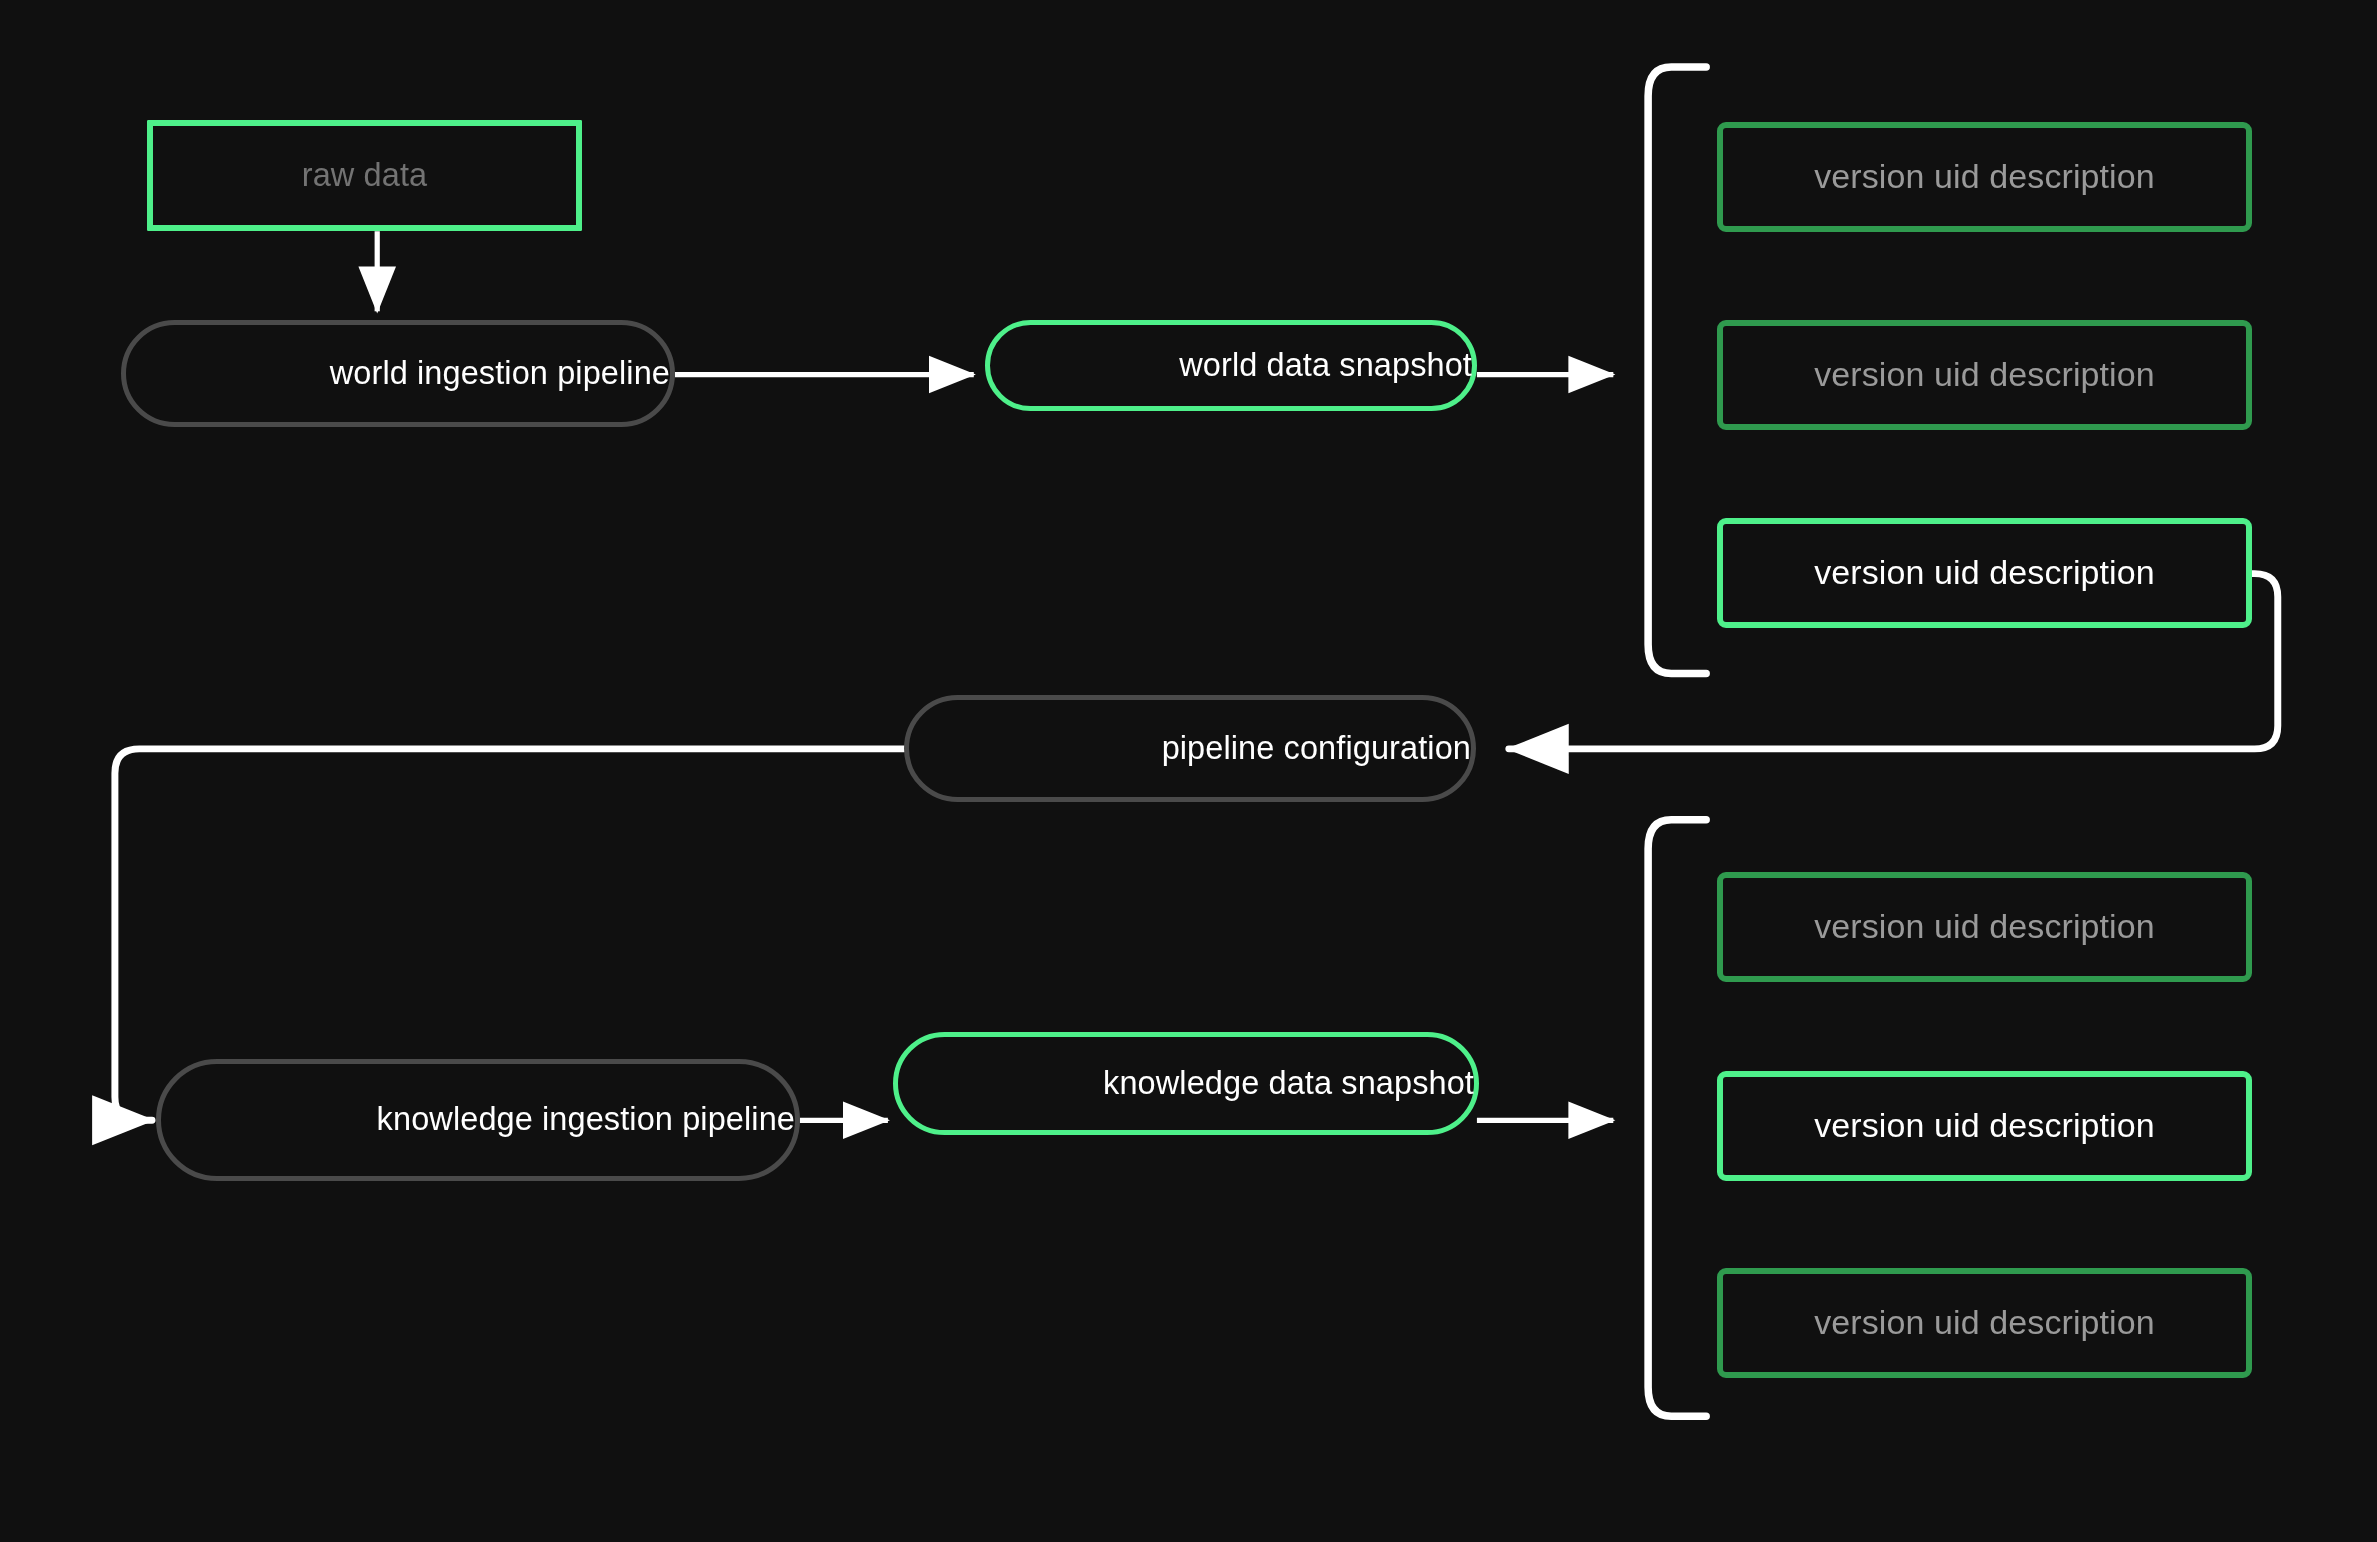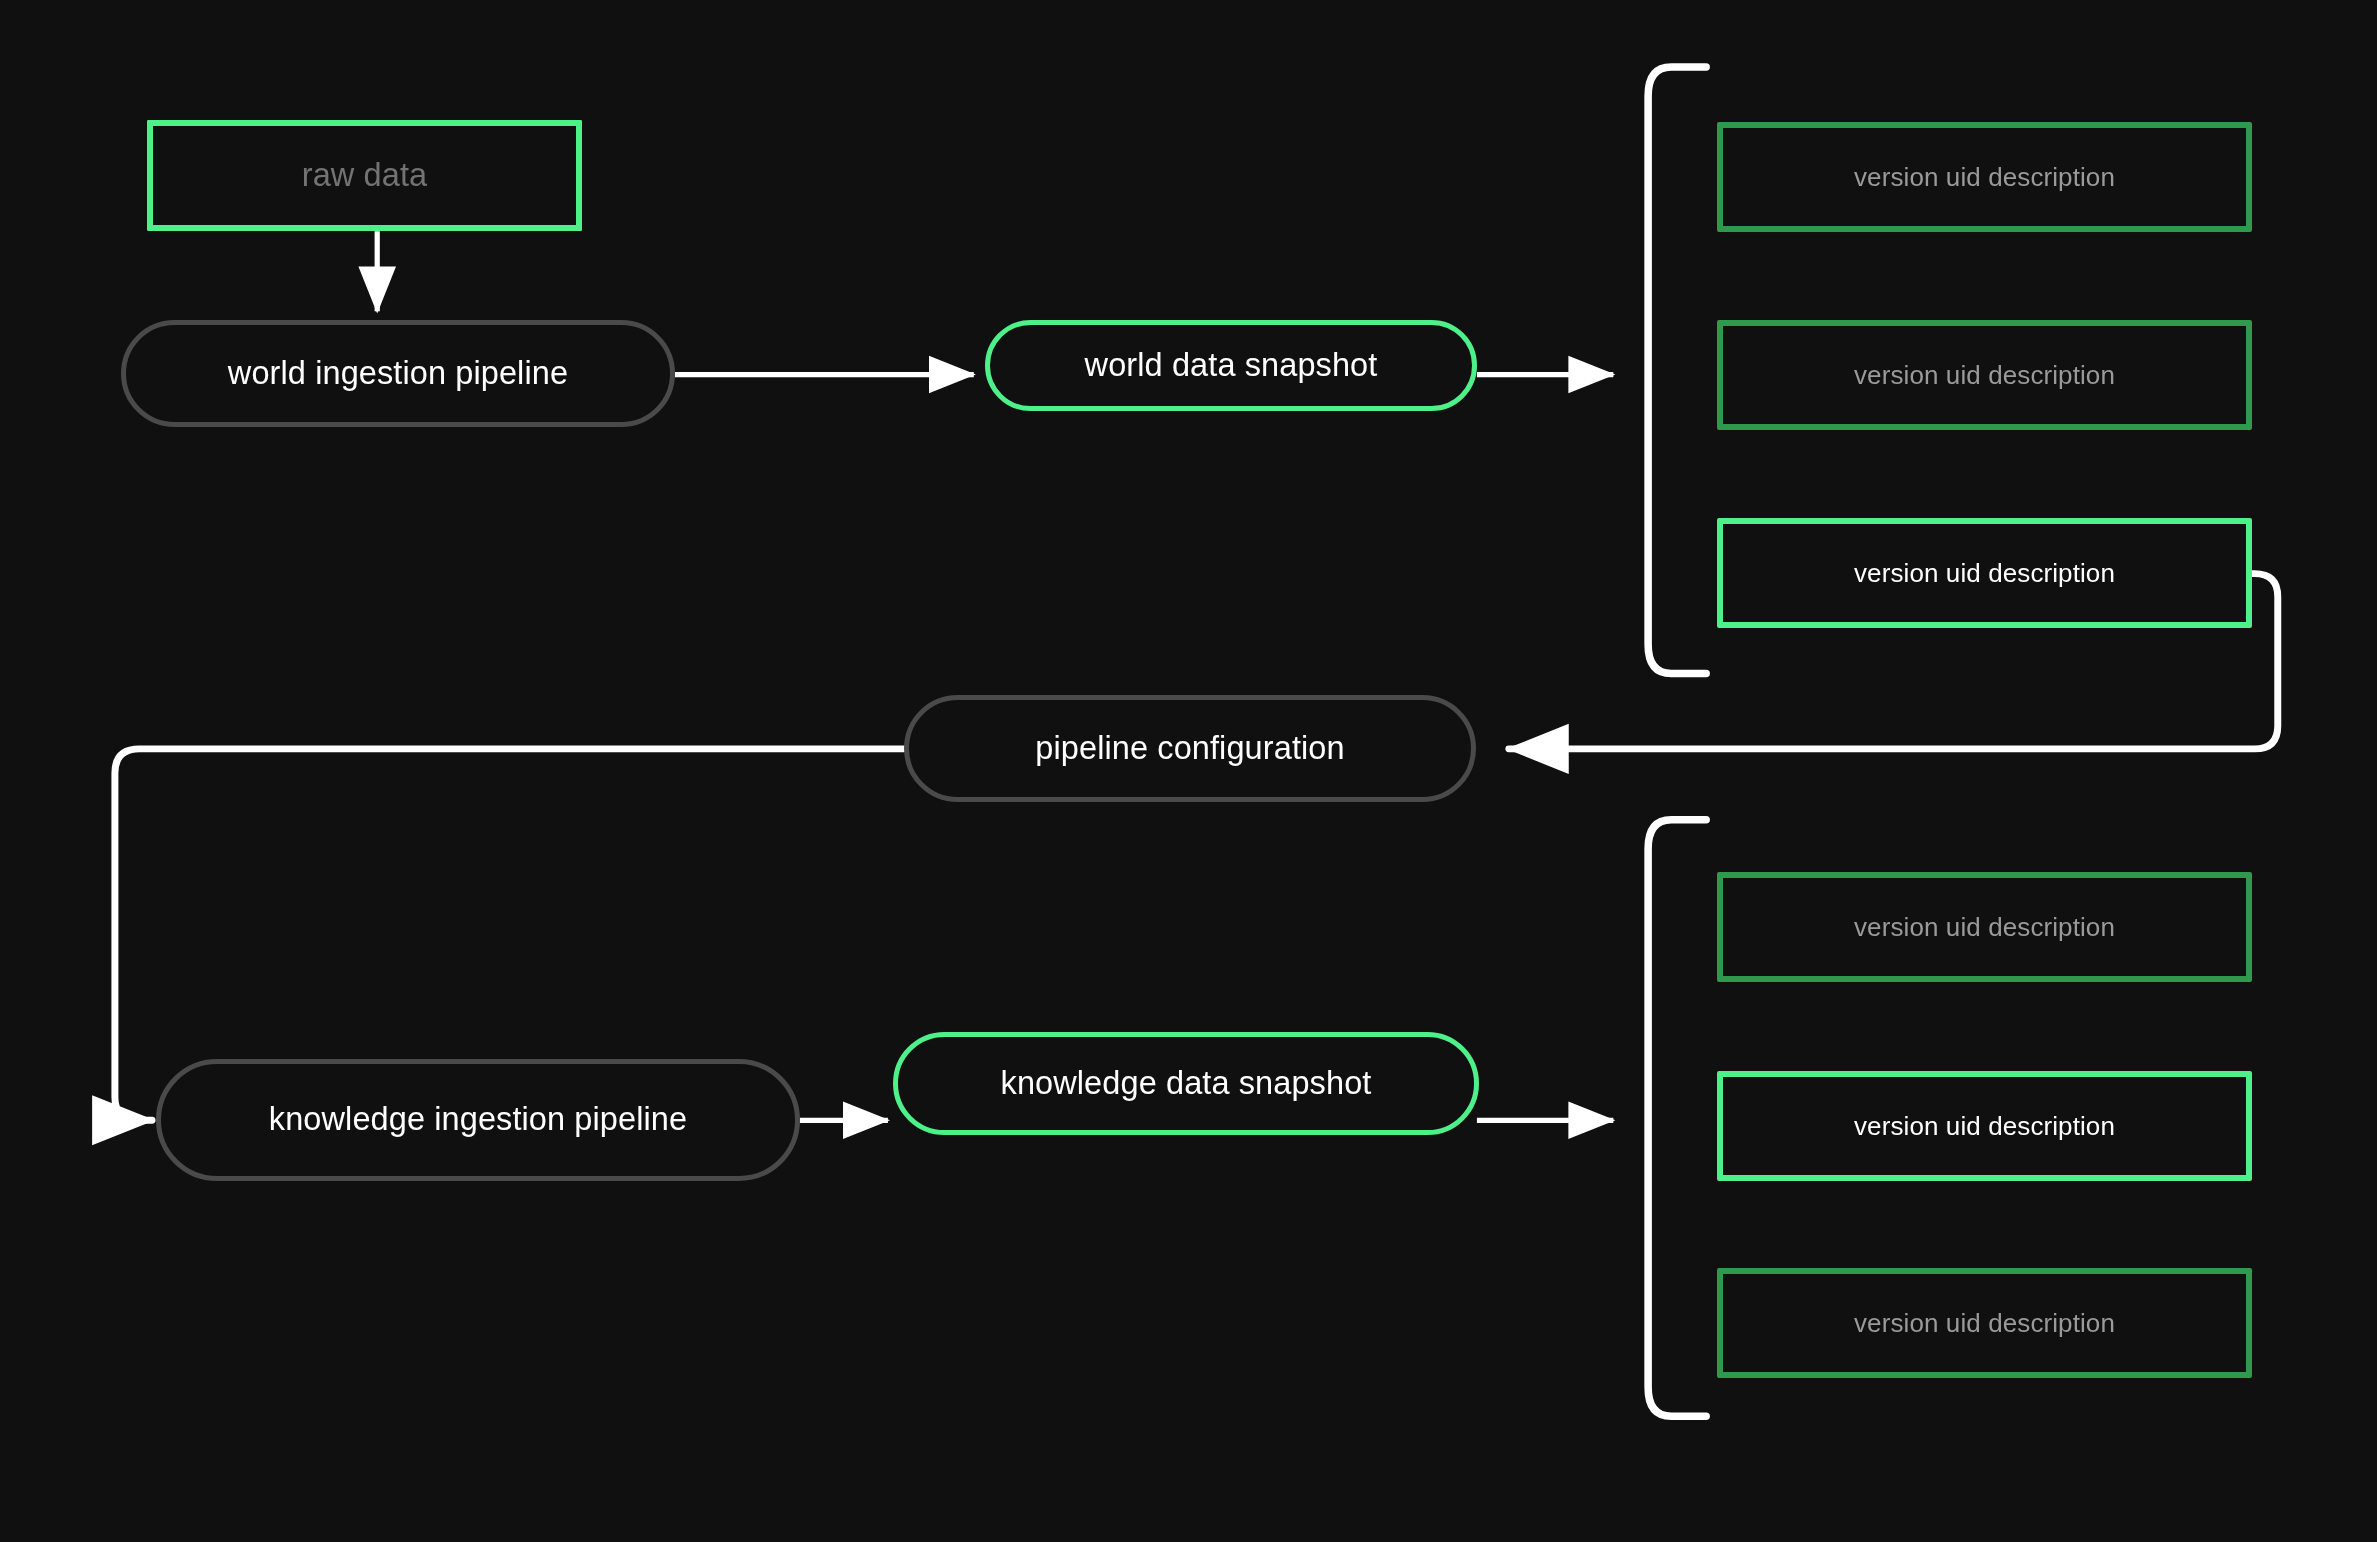--- a/index.html
+++ b/index.html
@@ -46,31 +46,32 @@
     letter-spacing: 0.1px;
   }
 
   
   .node-pill {
     border: 5.2px solid #4A4A4A;
     border-radius: 580px;
     color: #ffffff;
     font-size: 32.5px;
     letter-spacing: 0.1px;
+    justify-content: flex-end;
   }
   .node-pill.accent {
     border-color: #4EF08A;
   }
 
   
   .node-version {
     border: 6.4px solid #2F9A4E;
-    border-radius: 2px;
+    border-radius: 9px;
     color: #9A9A9A;
-    font-size: 26px;
+    font-size: 34px;
     letter-spacing: 0.1px;
   }
   .node-version.active {
     border-color: #4EF08A;
     color: #ffffff;
   }
 </style>
 </head>
 <body>
 

